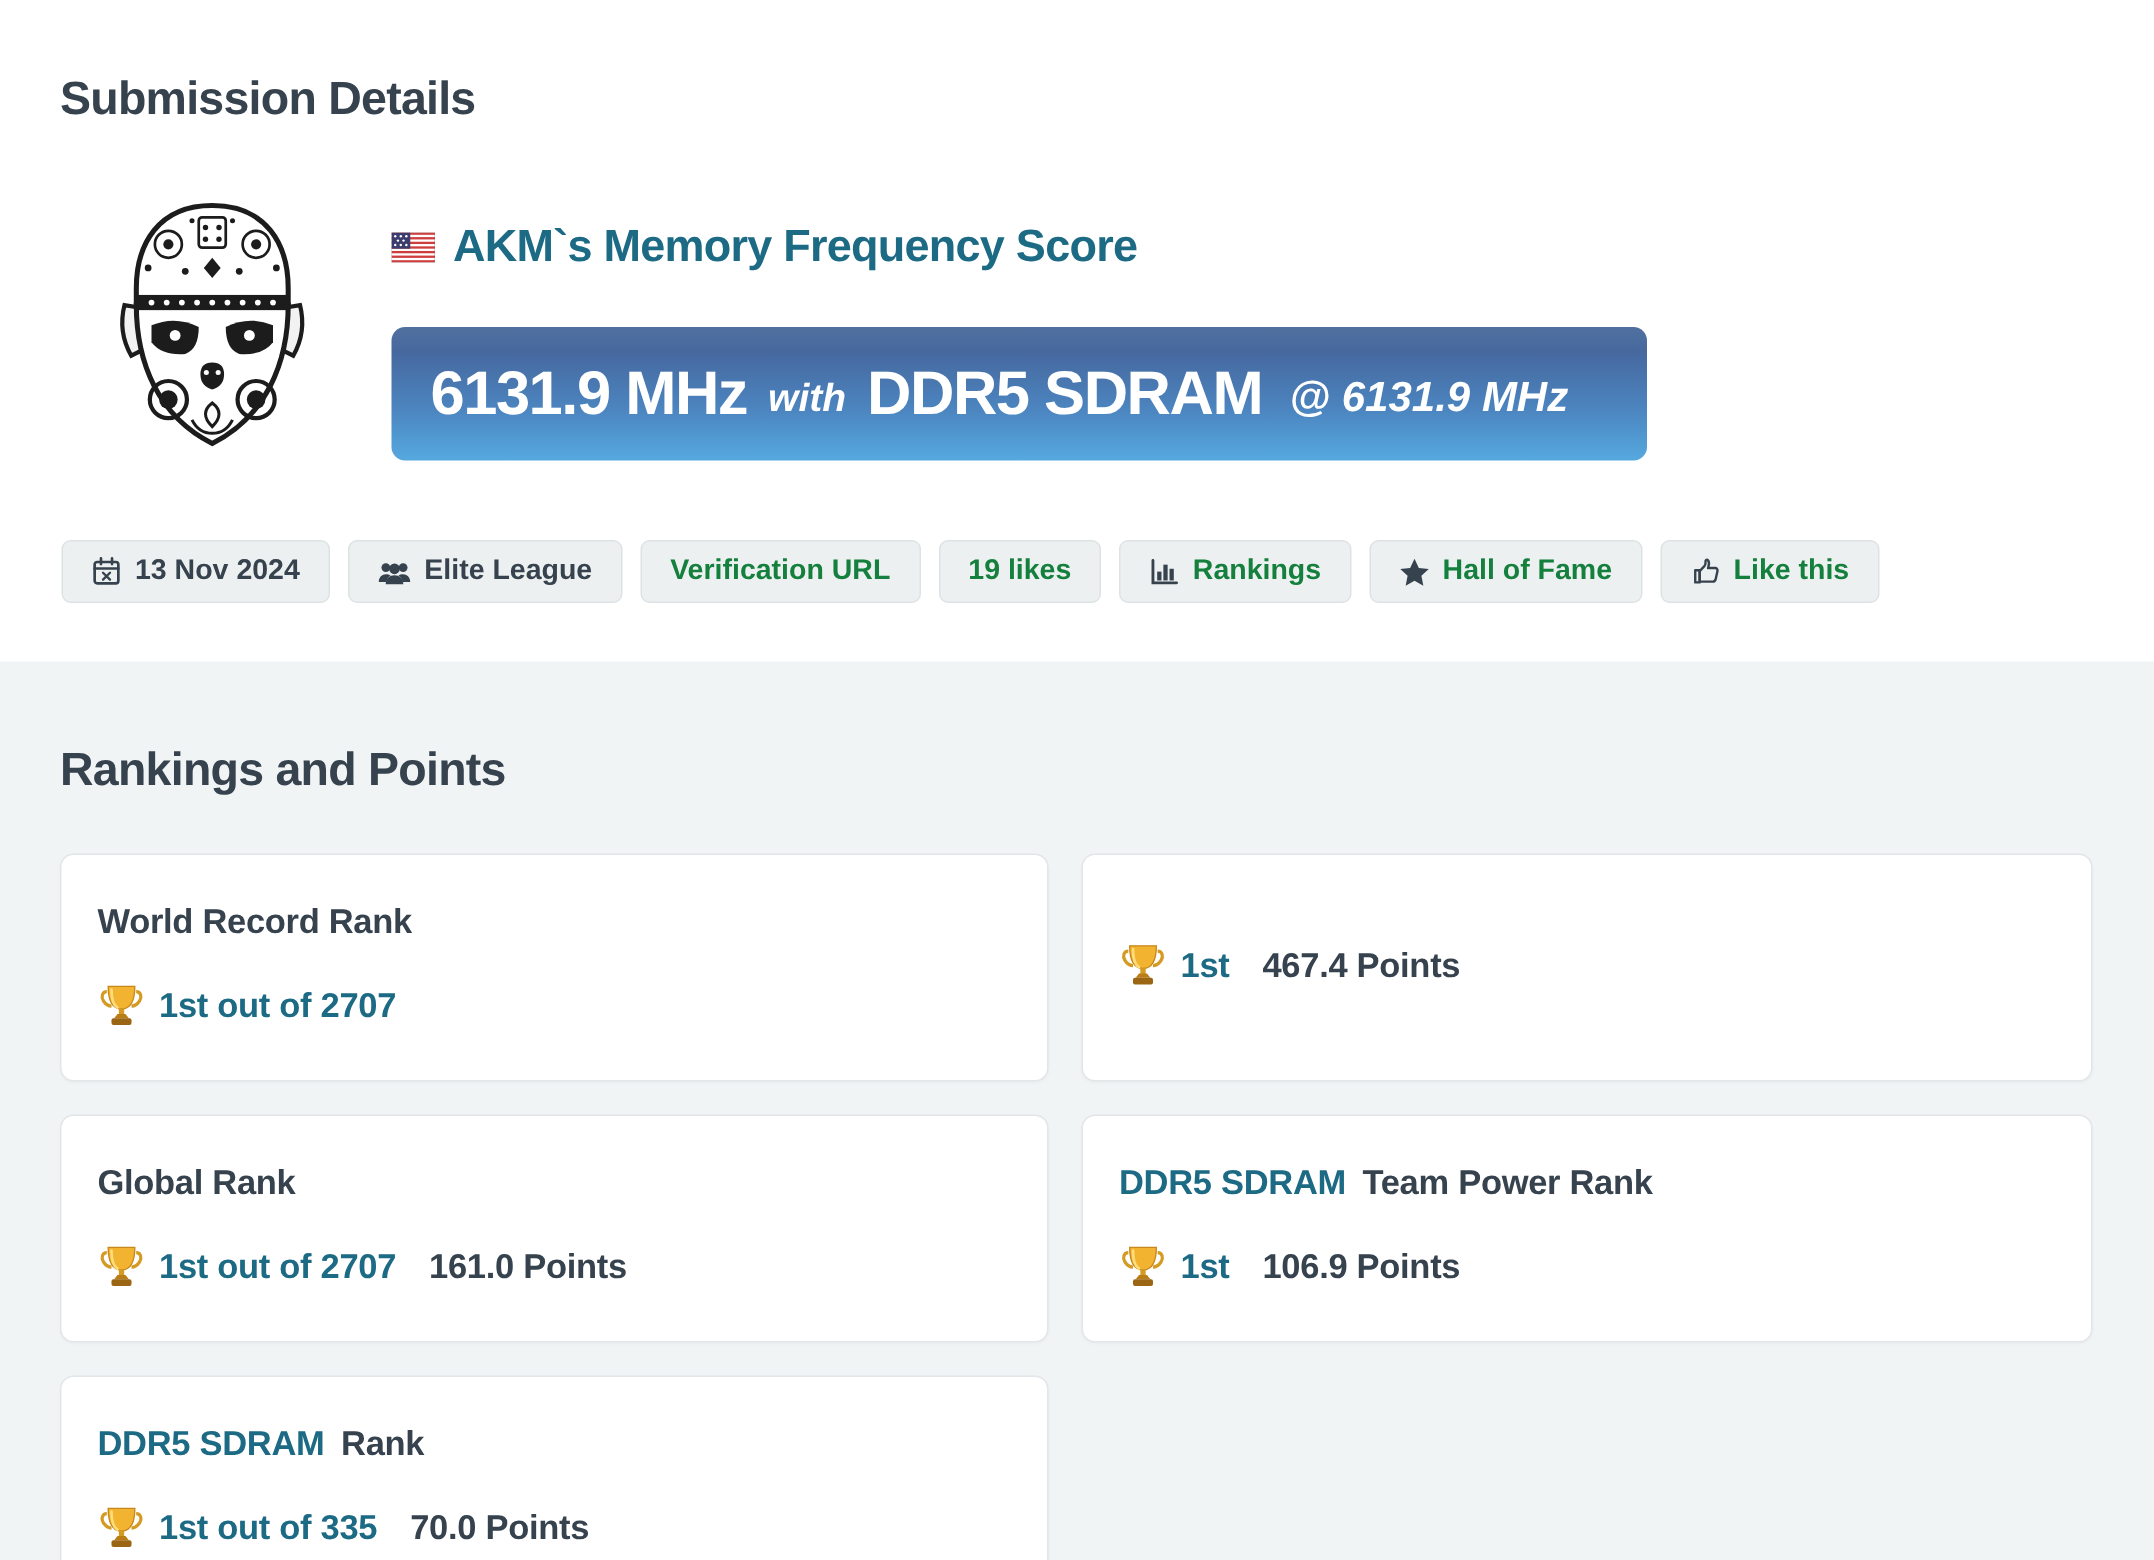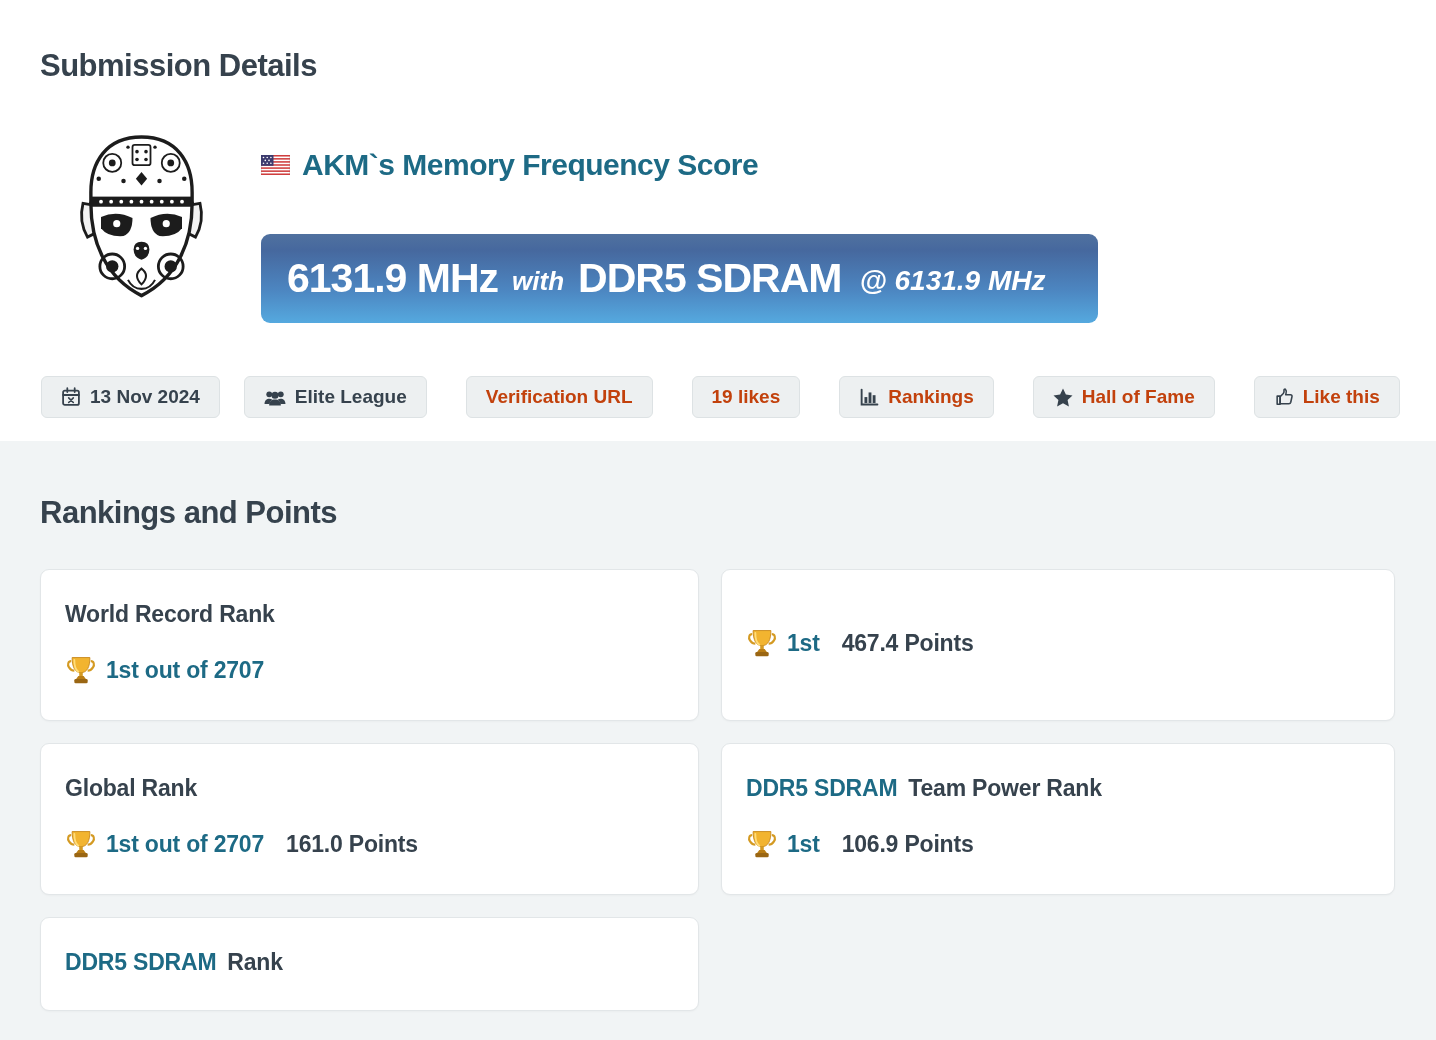--- a/index.html
+++ b/index.html
@@ -48,59 +48,59 @@
   }
   .sub-title {
     font-size: 30px;
     font-weight: bold;
     color: #1d6a85;
     letter-spacing: -0.5px;
   }
   .flag { width: 29px; height: 20px; display: inline-block; }
 
   .score-banner {
-    margin-top: 52px;
+    margin-top: 36px;
     width: 837px;
     height: 89px;
     border-radius: 9px;
     background: linear-gradient(180deg, #50719f 0%, #46689e 18%, #4c85c0 62%, #55a9df 100%);
     display: flex;
     align-items: center;
     padding: 0 26px;
     gap: 14px;
     color: #ffffff;
     white-space: nowrap;
   }
   .score-main { font-size: 41px; font-weight: bold; letter-spacing: -1px; }
   .score-with { font-size: 26px; font-style: italic; font-weight: bold; margin-top: 6px; }
   .score-hw   { font-size: 41px; font-weight: bold; letter-spacing: -1px; }
   .score-at   { font-size: 28px; font-style: italic; font-weight: bold; margin-top: 4px; margin-left: 4px; }
 
   .meta-row {
     display: flex;
-    gap: 24px;
+    gap: 12px;
     margin-top: 53px;
     margin-left: 1px;
   }
   .meta-btn {
     height: 42px;
     background: #edf0f1;
     border: 1px solid #dde2e4;
     border-radius: 6px;
     display: inline-flex;
     align-items: center;
     gap: 9px;
     padding: 0 19px;
     font-size: 19px;
     font-weight: bold;
     color: #36424d;
     cursor: pointer;
     white-space: nowrap;
   }
-  .meta-btn.link-style { color: #c2410c; margin-left: 15px; }
+  .meta-btn.link-style { color: #15803d; }
   .meta-btn svg { flex: 0 0 auto; }
 
   
   .bottom-section {
     background: #f1f4f5;
     flex: 1 1 auto;
     padding: 54px 40px 0 40px;
   }
   .cards-grid {
     margin-top: 38px;
@@ -416,16 +416,29 @@
         <span class="rank-text">1st</span>
         <span class="card-points">106.9 Points</span>
       </div>
     </div>
 
     <div class="rank-card">
       <div class="card-title-row">
         <span class="card-link">DDR5 SDRAM</span>
         <span>Rank</span>
       </div>
+      <div class="rank-row">
+        <svg class="trophy" viewBox="0 0 36 36">
+          <path d="M7,8 C3.5,8 2.5,12 4.5,15 C6,17.3 8.5,18.8 10.5,18.8" fill="none" stroke="#d49a22" stroke-width="2.4"></path>
+          <path d="M29,8 C32.5,8 33.5,12 31.5,15 C30,17.3 27.5,18.8 25.5,18.8" fill="none" stroke="#d49a22" stroke-width="2.4"></path>
+          <path d="M8,4 h20 c0,10.5 -3.2,17 -10,17 c-6.8,0 -10,-6.5 -10,-17 z" fill="#f2b430" stroke="#c8871a" stroke-width="1"></path>
+          <path d="M10.5,6.5 c0,7 2,12 4.5,13.5" fill="none" stroke="#ffdd7a" stroke-width="2" stroke-linecap="round"></path>
+          <rect x="16" y="20.5" width="4" height="5" fill="#d49a22"></rect>
+          <path d="M12.5,28 h11 l-2.5,-3.2 h-6 z" fill="#b97d15"></path>
+          <rect x="10.5" y="28" width="15" height="5" rx="1.5" fill="#9a6613"></rect>
+        </svg>
+        <span class="rank-text">1st out of 335</span>
+        <span class="card-points">70.0 Points</span>
+      </div>
     </div>
 
   </div>
 </div>
 
 </body></html>

